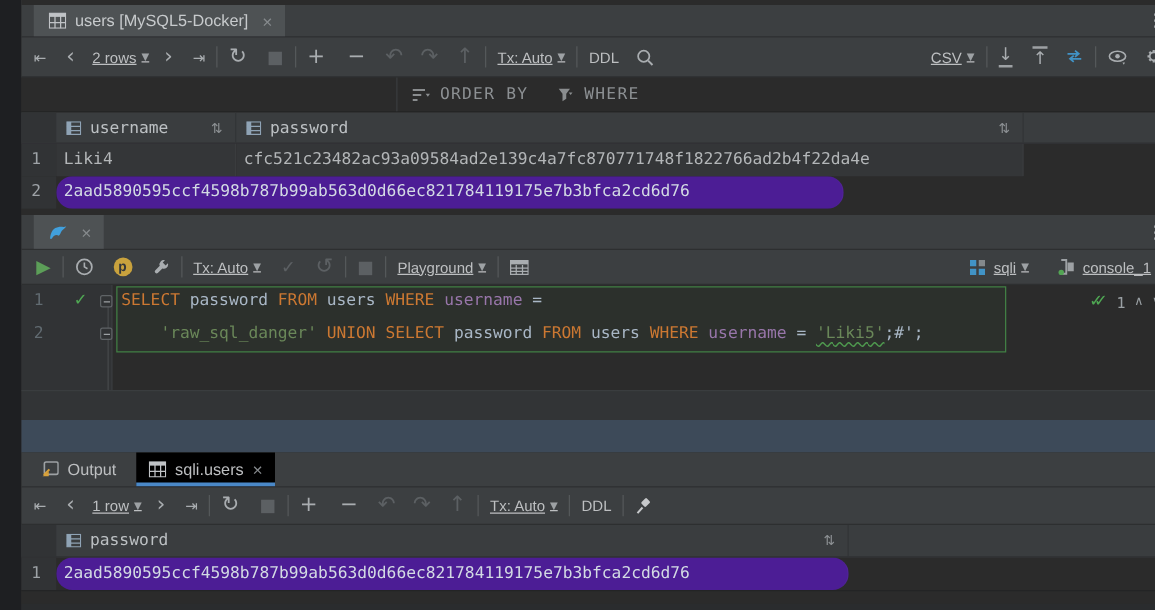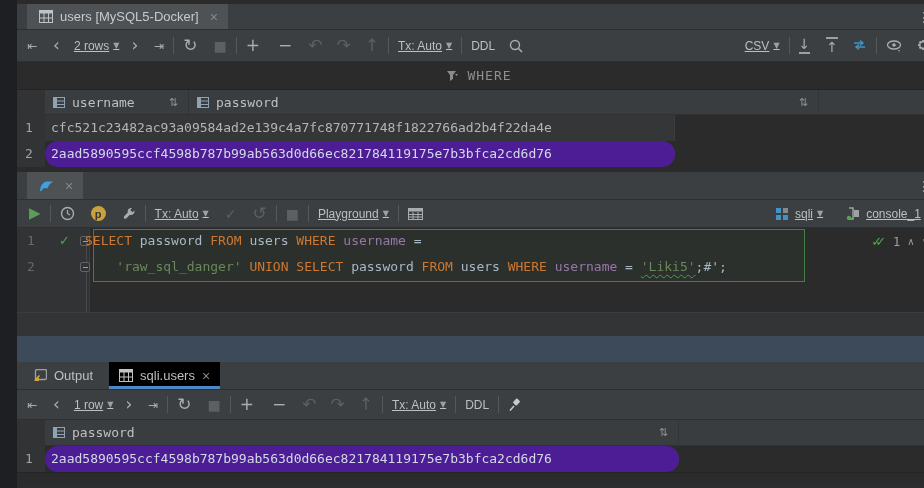--- a/index.html
+++ b/index.html
@@ -68,21 +68,21 @@
   .efoldline{ position:absolute; left:69px; top:16px; bottom:0; width:1px; background:#46494b; }
   .stmtbox{ position:absolute; left:76px; top:1px; width:712px; height:53px;
             border:1px solid #417f44; background:rgba(70,130,70,0.07); }
   .eline{ position:relative; display:flex; height:26px; line-height:26px; }
   .enum{ position:absolute; left:10px; color:#616b71; font-size:13px; }
   .echeck{ position:absolute; left:42px; color:#4fa653; font-weight:bold; font-size:13px;
            font-family:"DejaVu Sans", sans-serif; cursor:pointer; }
   .efold{ position:absolute; left:63px; top:8px; width:10px; height:10px; border:1px solid #5f6366;
           border-radius:2px; background:#313335; cursor:pointer; }
   .efold::after{ content:""; position:absolute; left:2px; top:4px; width:5px; height:1px; background:#9da1a4; }
-  .ecode{ position:absolute; left:68px; white-space:pre; font-size:13px; }
+  .ecode{ position:absolute; left:80px; white-space:pre; font-size:13px; }
   .kw{ color:#cc7832; } .pl{ color:#a9b7c6; } .str{ color:#6a8759; } .col{ color:#9876aa; }
   .err{ text-decoration:underline wavy #4e9a4e 1px; text-underline-offset:3px; }
   .execnav{ position:absolute; right:12px; top:6px; display:flex; align-items:center; gap:7px; }
   .dblcheck{ color:#4fa653; font-weight:bold; font-size:13px; font-family:"DejaVu Sans", sans-serif; letter-spacing:-7px; padding-right:7px;}
   .execnav .cnt{ color:#9aa0a4; font-size:12px; }
   .execnav .nav{ color:#9aa0a4; font-size:10px; font-family:"DejaVu Sans", sans-serif; cursor:pointer;}
 
   .band1{ height:24px; background:#323436; border-top:1px solid #3a3d3f; }
   .band2{ height:26px; background:#3d4a59; }
 
@@ -187,20 +187,29 @@
   </div>
 
   <div class="filterrow mono" style="position:relative">
     <div class="fsect">
       <svg width="13" height="12" viewBox="0 0 13 12">
         <path d="M1 1 h9 L7 5 v4 l-3 2 V5 Z" fill="#8a8d8f"></path>
           <path d="M10.5 4 l3 0 -1.5 2 z" fill="#8a8d8f" transform="translate(-1.5,0)"></path>
       </svg>
       <span>WHERE</span>
     </div>
+    <div class="fsect ob">
+      <svg width="14" height="12" viewBox="0 0 14 12">
+        <line x1="0" y1="2" x2="10" y2="2" stroke="#8a8d8f" stroke-width="1.6"></line>
+        <line x1="0" y1="6" x2="7" y2="6" stroke="#8a8d8f" stroke-width="1.6"></line>
+        <line x1="0" y1="10" x2="4" y2="10" stroke="#8a8d8f" stroke-width="1.6"></line>
+        <path d="M10.5 5 l3.5 0 -1.75 2.4 z" fill="#8a8d8f"></path>
+      </svg>
+      <span>ORDER BY</span>
+    </div>
   </div>
 
   <div class="gridwrap mono g1" style="height:82px">
     <div class="ghead">
       <div class="gcorner"></div>
       <div class="hcell" style="width:144px">
         <svg width="12" height="11" viewBox="0 0 12 11">
           <rect x="0.5" y="0.5" width="11" height="10" fill="none" stroke="#8fa3b5"></rect>
             <rect x="0.5" y="0.5" width="3.5" height="10" fill="#8fa3b5"></rect>
           <line x1="0.5" y1="4" x2="11.5" y2="4" stroke="#8fa3b5"></line>
@@ -216,20 +225,21 @@
           <line x1="0.5" y1="4" x2="11.5" y2="4" stroke="#8fa3b5"></line>
             <line x1="0.5" y1="7.5" x2="11.5" y2="7.5" stroke="#8fa3b5"></line>
         </svg>
         <span>password</span>
         <span class="sortic">⇅</span>
       </div>
     </div>
     <div id="grid1rows">
         <div class="grow">
           <div class="gnum">1</div>
+          <div class="gcell" style="width: 144px;">Liki4</div>
           <div class="gcell" style="width: 630px;">cfc521c23482ac93a09584ad2e139c4a7fc870771748f1822766ad2b4f22da4e</div>
         </div>
         <div class="grow sel">
           <div class="gnum">2</div>
           <div class="gcell selcell" style="width: 630px;">2aad5890595ccf4598b787b99ab563d0d66ec821784119175e7b3bfca2cd6d76</div>
         </div>
       </div>
     <div class="scrollthumb" style="top:6px; height:56px"></div>
   </div>
 

